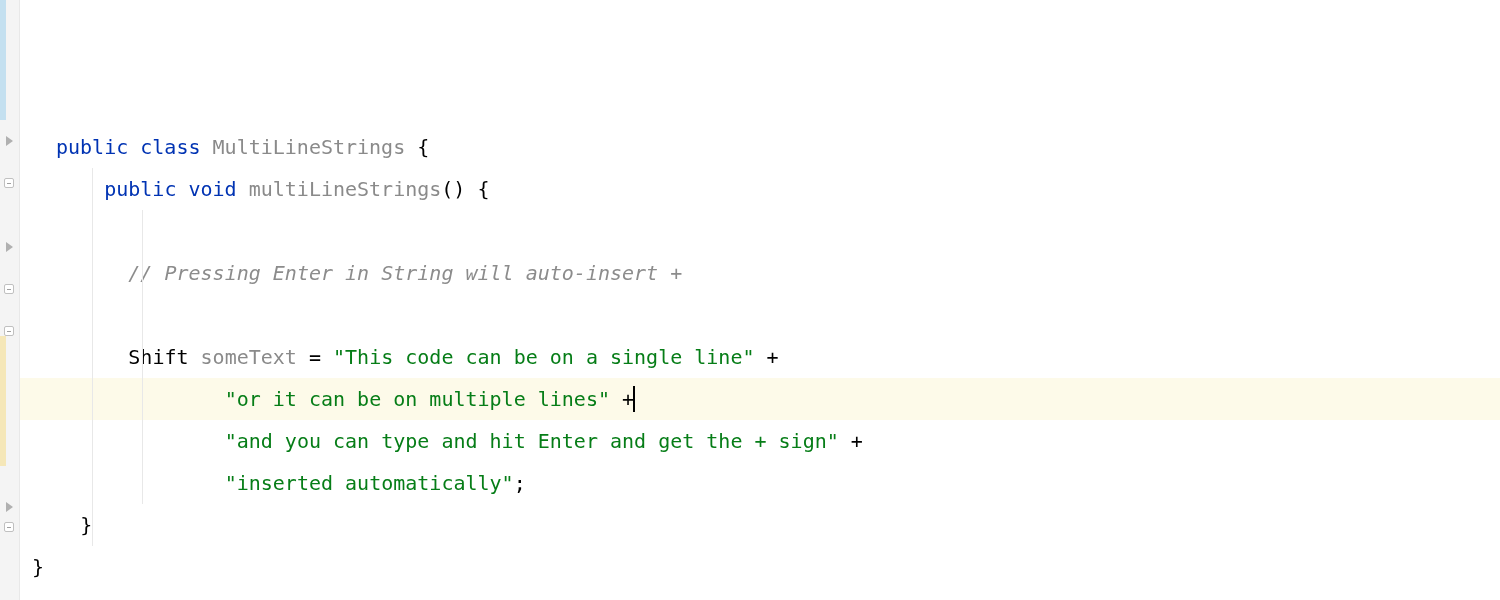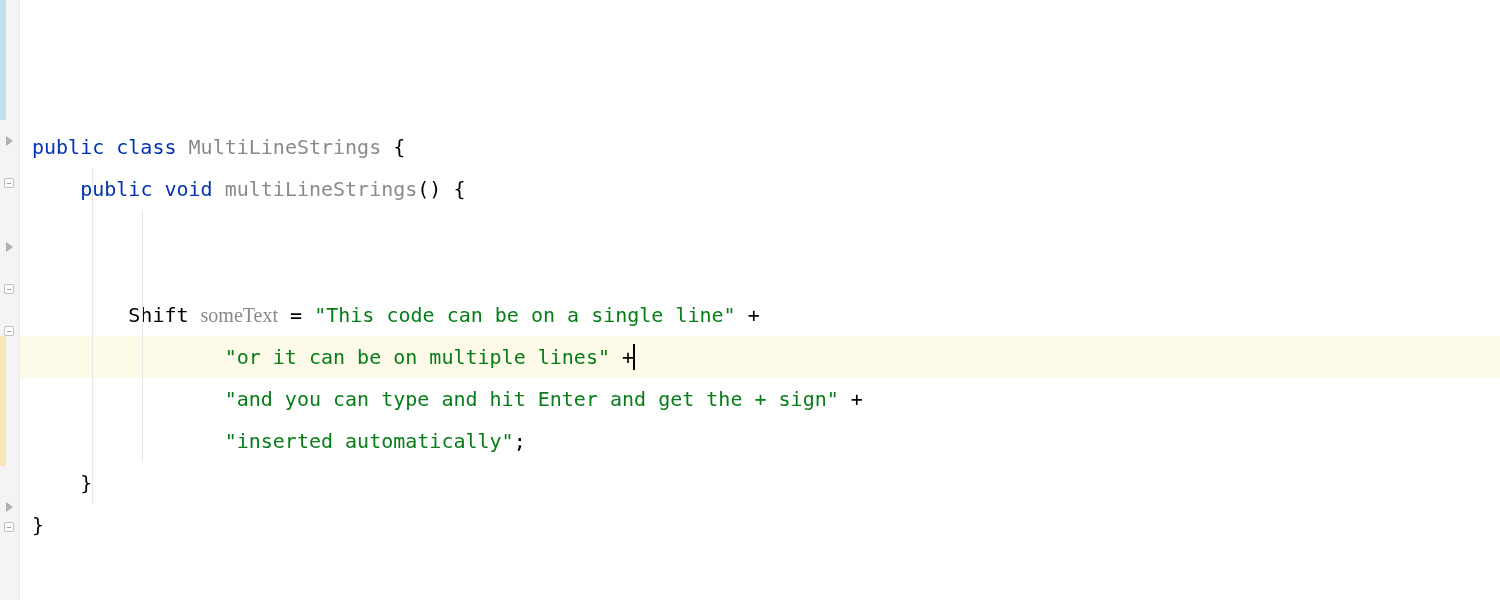--- a/index.html
+++ b/index.html
@@ -65,26 +65,26 @@
     .line {
       height: 42px;
       line-height: 42px;
       white-space: pre;
       padding-left: 12px;
       position: relative;
     }
     .line.highlight {
       background: #fdfae9;
     }
-    .kw { color: #0033b3; }
+    .kw { color: #0033b3; margin-left: 24px; }
     .cls { color: #8a8a8a; }
     .method { color: #8a8a8a; }
     .comment { color: #8c8c8c; font-style: italic; }
     .str { color: #067d17; }
-    .var { color: #8a8a8a; font-family: Liberation Serif, serif; }
+    .var { color: #8a8a8a; }
     .txt { color: #000000; }
     .indent-guide {
       position: absolute;
       width: 1px;
       background: #e8e8e8;
       top: 0;
       bottom: 0;
     }
     .caret {
       display: inline-block;
@@ -126,20 +126,21 @@
     </div>
 </div>
 
 <div class="editor" id="editor">
     <div class="line"><span><span></span></span></div>
     <div class="line"><span><span></span></span></div>
     <div class="line"><span><span></span></span></div>
     <div class="line"><span><span class="kw">public class </span><span class="cls">MultiLineStrings</span><span class="txt"> {</span></span></div>
     <div class="line"><div class="indent-guide" style="left: 72px;"></div><span>    <span class="kw">public void </span><span class="method">multiLineStrings</span><span class="txt">() {</span></span></div>
     <div class="line"><div class="indent-guide" style="left: 72px;"></div><div class="indent-guide" style="left: 122px;"></div><span><span></span></span></div>
+    <div class="line"><div class="indent-guide" style="left: 72px;"></div><div class="indent-guide" style="left: 122px;"></div><span>        <span class="comment">// Pressing Enter in String will auto-insert +</span></span></div>
     <div class="line"><div class="indent-guide" style="left: 72px;"></div><div class="indent-guide" style="left: 122px;"></div></div>
     <div class="line"><div class="indent-guide" style="left: 72px;"></div><div class="indent-guide" style="left: 122px;"></div><span>        <span class="txt">Shift </span><span class="var">someText</span><span class="txt"> = </span><span class="str">"This code can be on a single line"</span><span class="txt"> +</span></span></div>
     <div class="line highlight"><div class="indent-guide" style="left: 72px;"></div><div class="indent-guide" style="left: 122px;"></div><span>                <span class="str">"or it can be on multiple lines"</span><span class="txt"> +</span><span class="caret"></span></span></div>
     <div class="line"><div class="indent-guide" style="left: 72px;"></div><div class="indent-guide" style="left: 122px;"></div><span>                <span class="str">"and you can type and hit Enter and get the + sign"</span><span class="txt"> +</span></span></div>
     <div class="line"><div class="indent-guide" style="left: 72px;"></div><div class="indent-guide" style="left: 122px;"></div><span>                <span class="str">"inserted automatically"</span><span class="txt">;</span></span></div>
     <div class="line"><div class="indent-guide" style="left: 72px;"></div><span>    <span class="txt">}</span></span></div>
     <div class="line"><span><span class="txt">}</span></span></div>
   </div>
 
 </body></html>

